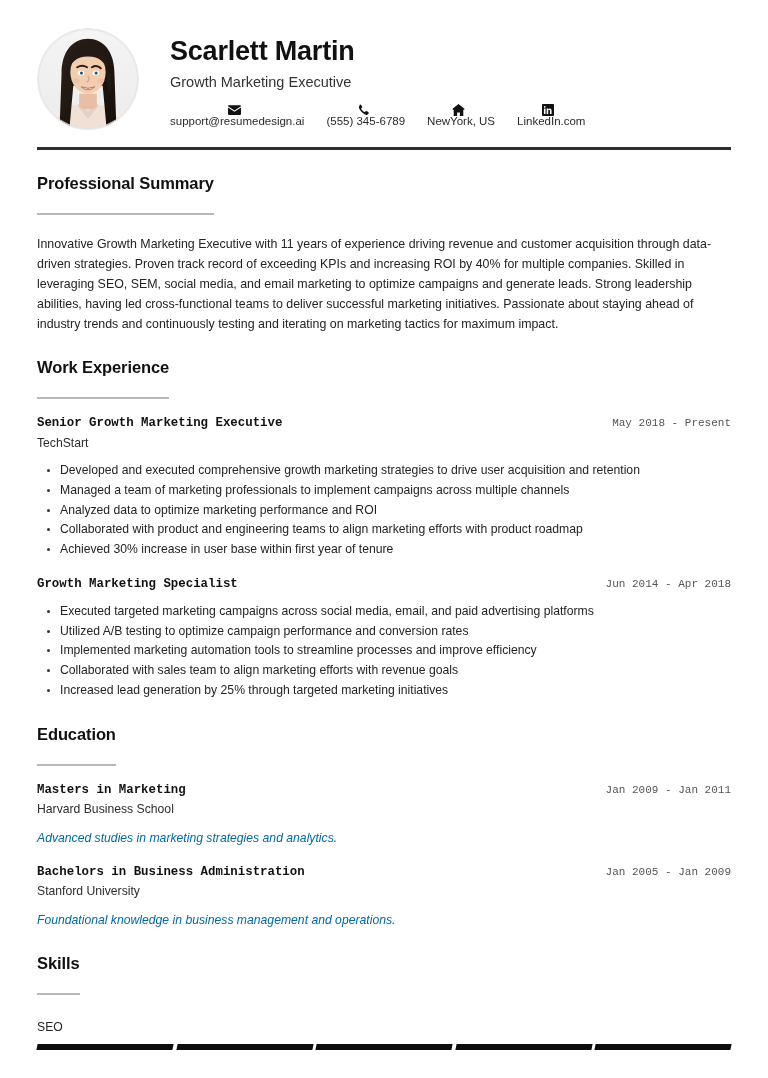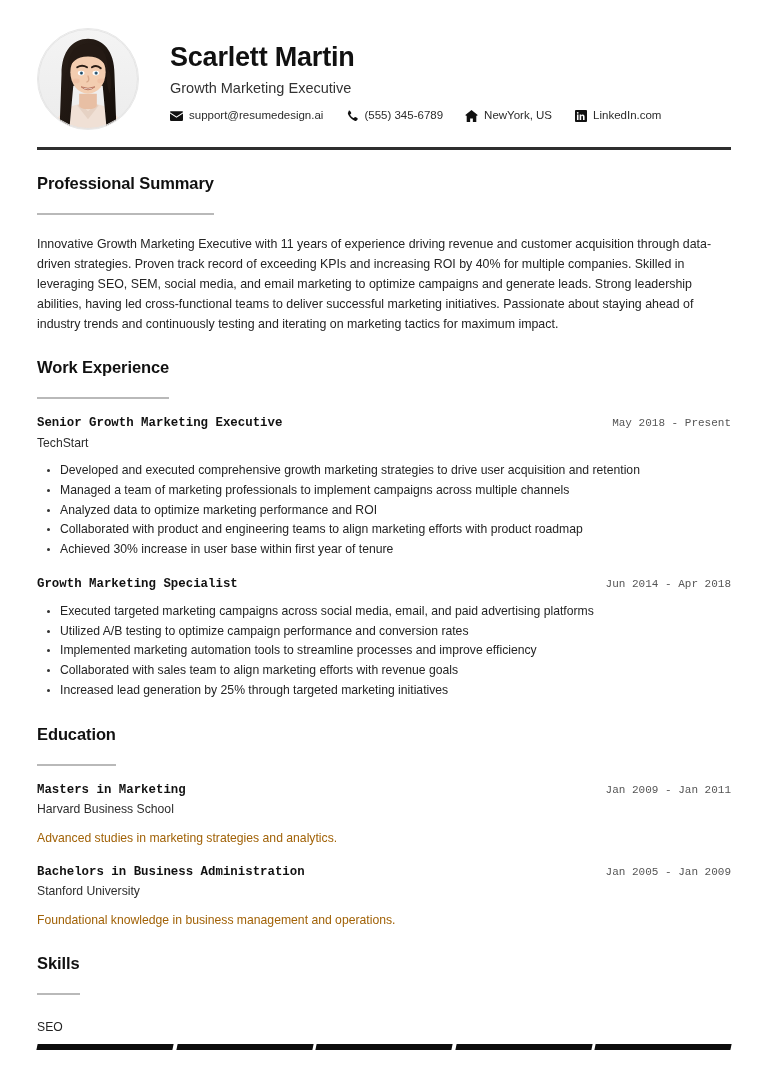--- a/index.html
+++ b/index.html
@@ -68,20 +68,21 @@
     flex-wrap: wrap;
     margin-top: 12px;
     font-size: 11.5px;
     color: #2b2b2b;
   }
   .contact-item {
     display: inline-flex;
     align-items: center;
     margin-right: 22px;
     white-space: nowrap;
+    flex-direction: column;
   }
   .contact-item:last-child { margin-right: 0; }
   .contact-item .ci-icon {
     display: inline-flex;
     align-items: center;
     justify-content: center;
     width: 13px;
     height: 13px;
     margin-right: 6px;
     color: #111111;
@@ -139,23 +140,24 @@
     line-height: 1.3;
   }
   .entry-sub {
     font-size: 12.2px;
     color: #2d2d2d;
     margin-top: 3px;
     line-height: 1.35;
   }
   .entry-desc {
     font-size: 12.2px;
-    color: #a16207;
+    color: #0369a1;
     margin-top: 12px;
     line-height: 1.5;
+    font-style: italic;
   }
   ul.bullets {
     margin: 10px 0 0 0;
     padding-left: 23px;
     list-style: none;
   }
   ul.bullets li {
     position: relative;
     font-size: 12.2px;
     line-height: 1.62;

